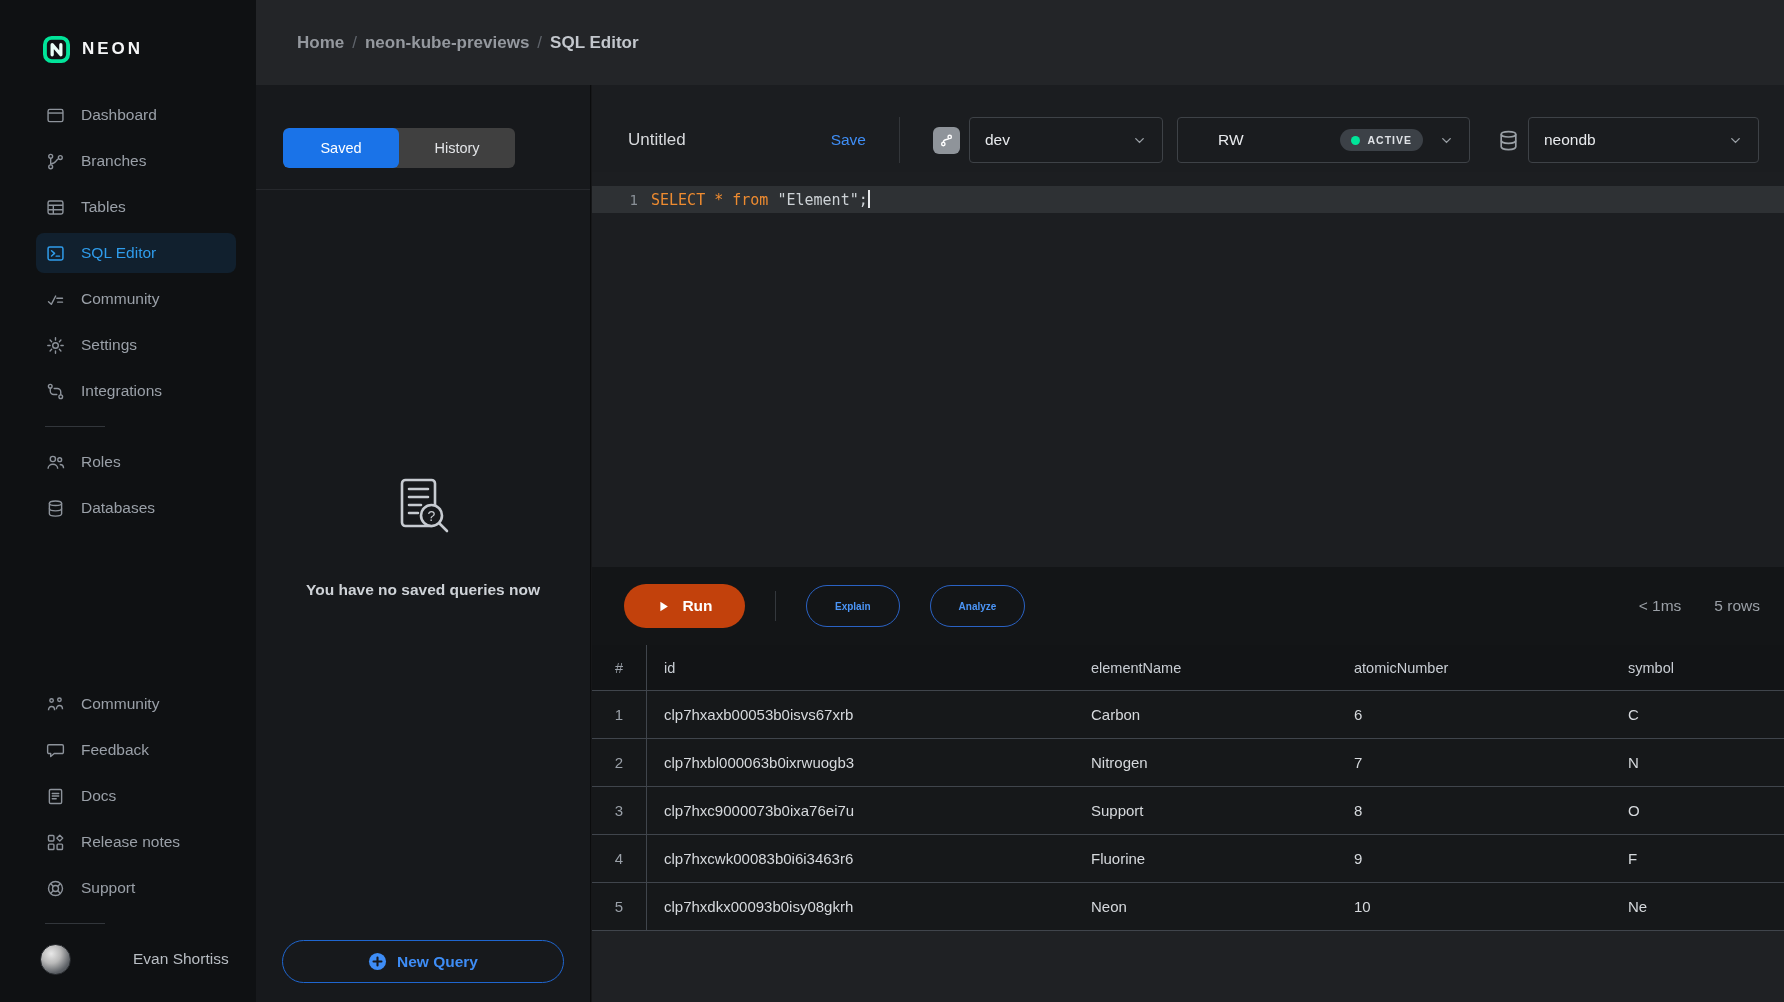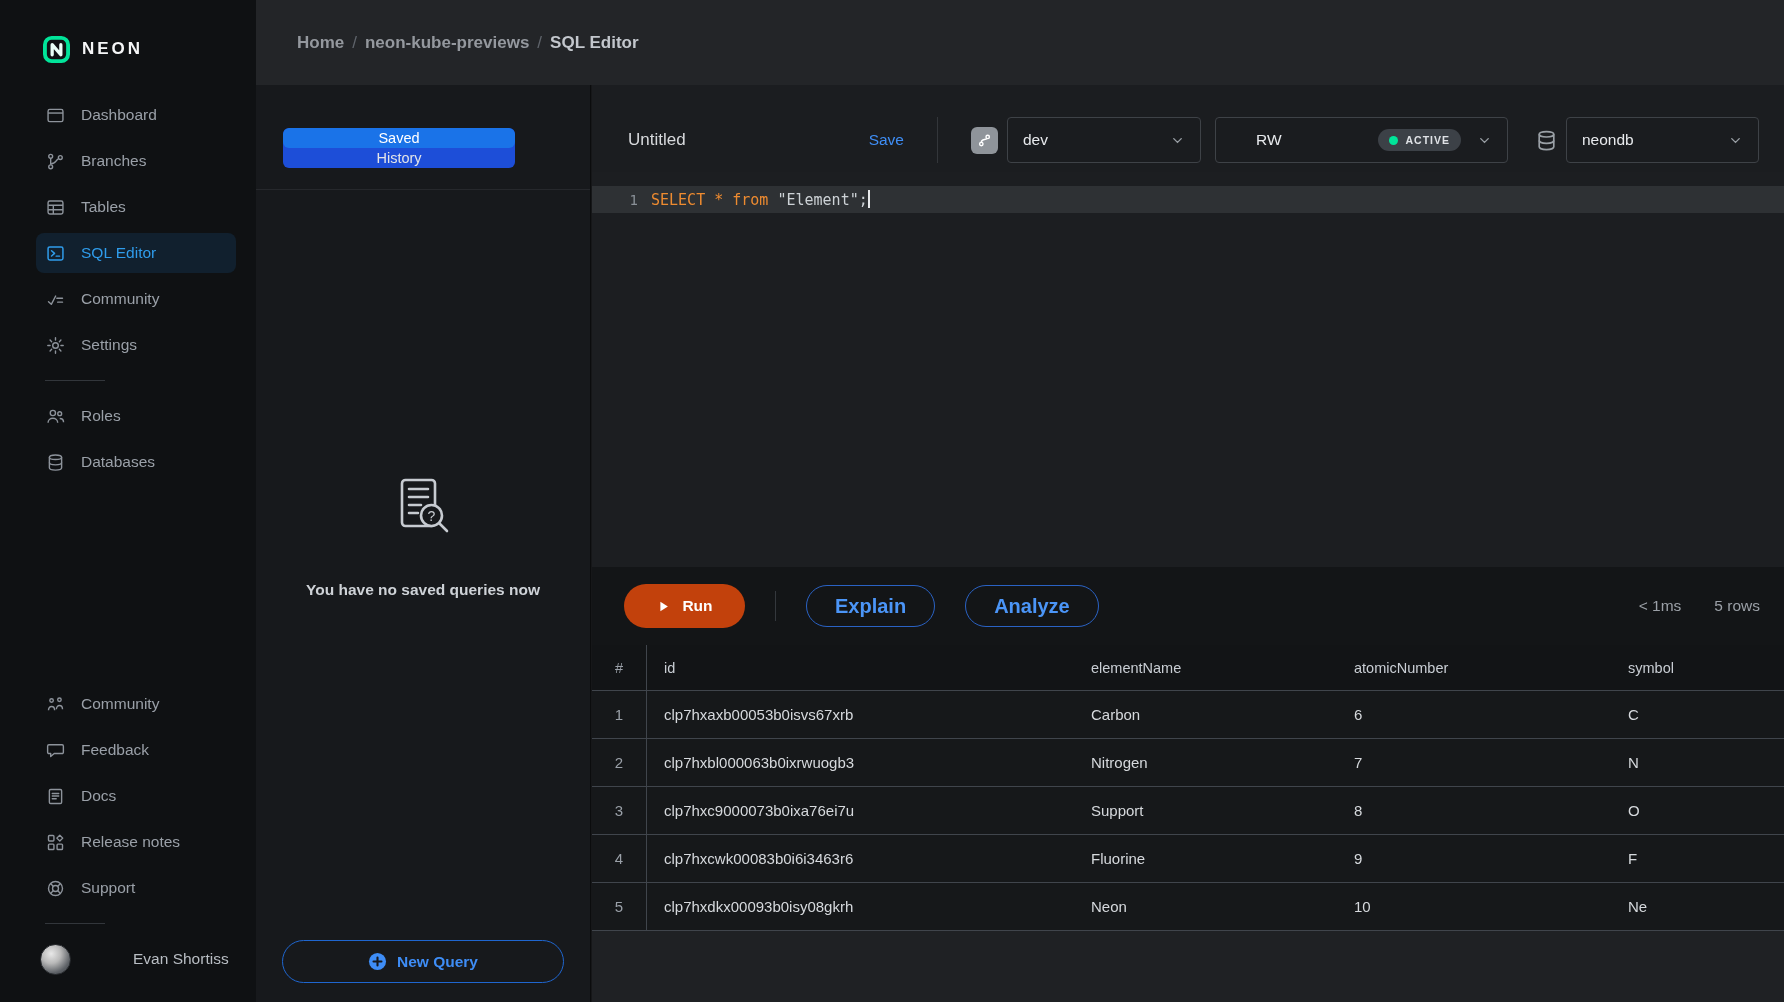--- a/index.html
+++ b/index.html
@@ -29,22 +29,22 @@
   
   .topbar { position:absolute; left:256px; top:0; right:0; height:85px; background:#232528;
     display:flex; align-items:center; padding-left:41px; }
   .crumbs { font-size:17px; font-weight:bold; color:#94989e; }
   .crumbs .sep { color:#5f646b; font-weight:normal; padding:0 8px; }
   .crumbs .current { color:#c3c7cd; }
 
   
   .qpanel { position:absolute; left:256px; top:85px; width:335px; height:917px;
     background:#17191c; border-right:1px solid #0b0c0d; }
-  .tabs { position:absolute; left:27px; top:43px; width:232px; height:40px; background:#1d4ed8;
-    border-radius:6px; display:flex; overflow:hidden;flex-direction:column; }
+  .tabs { position:absolute; left:27px; top:43px; width:232px; height:40px; background:#404040;
+    border-radius:6px; display:flex; overflow:hidden; }
   .tab { flex:1; display:flex; align-items:center; justify-content:center; font-size:14.5px;
     color:#e3e5e8; cursor:pointer; }
   .tab.active { background:#1a73e8; color:#ffffff; border-radius:6px; }
   .q-div { position:absolute; left:0; top:104px; width:100%; height:1px; background:#26282c; }
   .empty { position:absolute; left:0; top:390px; width:100%; display:flex; flex-direction:column;
     align-items:center; }
   .empty-text { margin-top:40px; color:#ced2d7; font-size:15.5px;font-weight:bold; }
   .new-query { position:absolute; left:26px; right:26px; bottom:19px; height:43px;
     border:1px solid #1f66cf; border-radius:22px; background:transparent; display:flex;
     align-items:center; justify-content:center; gap:10px; color:#3e8df6; font-size:15.5px;
@@ -60,21 +60,21 @@
   .q-title { color:#d7d9dc; font-size:17px; }
   .save-link { color:#3f8ef6; font-size:15.5px; cursor:pointer; }
   .controls { flex:1; display:flex; align-items:center; padding:0 25px 0 33px; }
   .branch-btn { width:27px; height:27px; border-radius:6px; background:#8f949a; display:flex;
     align-items:center; justify-content:center; margin-right:9px; cursor:pointer; }
   .select { height:46px; background:#1a1c1f; border:1px solid #3e4247; border-radius:4px;
     display:flex; align-items:center; padding:0 15px; color:#e8eaed; font-size:15.5px;
     cursor:pointer; }
   .sel-branch { width:194px; margin-right:14px; }
   .sel-compute { width:293px; margin-right:26px;padding-left:40px; }
-  .sel-db { width:193px; }
+  .sel-db { width:231px; }
   .chev { margin-left:auto; color:#9aa0a6; }
   .badge { margin-left:auto; margin-right:16px; background:#3c4147; border-radius:11px;
     height:22px; display:flex; align-items:center; gap:7px; padding:0 11px; }
   .badge-dot { width:9px; height:9px; border-radius:50%; background:#00e599; }
   .badge-txt { color:#dfe2e6; font-size:10.5px; font-weight:bold; letter-spacing:1px; }
   .dbicon { color:#9aa0a6; margin-right:7px; }
 
   .ecode { flex:0 0 395px; background:#1c1e21; font-family:"DejaVu Sans Mono","Liberation Mono",monospace;
     font-size:15px; padding-top:14px; }
   .codeline { height:27px; display:flex; align-items:center; background:#2e3134; }
@@ -83,21 +83,21 @@
   .kw { color:#ee8b30; }
   .cursor { display:inline-block; width:2px; height:18px; background:#e8eaec; vertical-align:-3px; }
 
   .etoolbar { flex:0 0 78px; background:#131517; display:flex; align-items:center;
     padding:0 24px 0 32px; }
   .run-btn { width:121px; height:44px; border-radius:22px; background:#c2410c; border:none;
     color:#fff; font-size:15.5px; font-weight:bold; display:flex; align-items:center;
     justify-content:center; gap:11px; cursor:pointer; }
   .tb-div { width:1px; height:30px; background:#34383d; margin:0 30px; }
   .ghost-btn { height:42px; border-radius:21px; border:1px solid #2a62c4; background:transparent;
-    color:#4b95f7; font-size:20px; font-weight:bold; padding:0 28px; cursor:pointer; }
+    color:#4b95f7; font-size:10px; font-weight:bold; padding:0 28px; cursor:pointer; }
   .ghost-btn + .ghost-btn { margin-left:30px; }
   .stats { margin-left:auto; display:flex; gap:33px; color:#9ba0a7; font-size:15.5px; }
 
   
   .etable { flex:1; background:#131517; display:flex; flex-direction:column; }
   .trow { display:grid; grid-template-columns:55px 427px 263px 274px 1fr; align-items:center;
     border-bottom:1px solid #40454c; }
   .trow.thead { height:46px; background:#121416; color:#c9ced4; font-size:14.5px; }
   .trow.tdata { height:48px; background:#16181a; color:#d6d9dd; font-size:15px; }
   .tc { padding-left:17px; overflow:hidden; white-space:nowrap; }
@@ -177,20 +177,31 @@
     </div>
     <div class="nav-item">
       <span class="nic">
         <svg viewBox="0 0 24 24" width="21" height="21" fill="none" stroke="currentColor" stroke-width="1.6">
           <circle cx="12" cy="12" r="3.2"></circle>
           <path d="M12 3.2v2.6M12 18.2v2.6M3.2 12h2.6M18.2 12h2.6M5.8 5.8l1.8 1.8M16.4 16.4l1.8 1.8M18.2 5.8l-1.8 1.8M7.6 16.4l-1.8 1.8" stroke-linecap="round"></path>
         </svg>
         </span>
       <span>Settings</span>
     </div>
+    <div class="nav-item">
+      <span class="nic">
+        <svg viewBox="0 0 24 24" width="21" height="21" fill="none" stroke="currentColor" stroke-width="1.6">
+          <circle cx="6" cy="6" r="2.1"></circle>
+            <circle cx="18" cy="18" r="2.1"></circle>
+          <path d="M6 8.2v3.3a4 4 0 0 0 4 4h3.5" stroke-linecap="round"></path>
+          <path d="M18 15.8v-3.3a4 4 0 0 0-4-4h-3.5" stroke-linecap="round"></path>
+        </svg>
+        </span>
+      <span>Integrations</span>
+    </div>
 
     <div class="side-div"></div>
 
     <div class="nav-item">
       <span class="nic">
         <svg viewBox="0 0 24 24" width="21" height="21" fill="none" stroke="currentColor" stroke-width="1.6">
           <circle cx="9" cy="8" r="3"></circle>
             <path d="M3.5 19c0-3 2.5-5 5.5-5s5.5 2 5.5 5"></path>
           <circle cx="16.8" cy="8.8" r="2.2"></circle>
             <path d="M16.8 14.2c2.6 0 4.4 1.8 4.4 4.3"></path>

